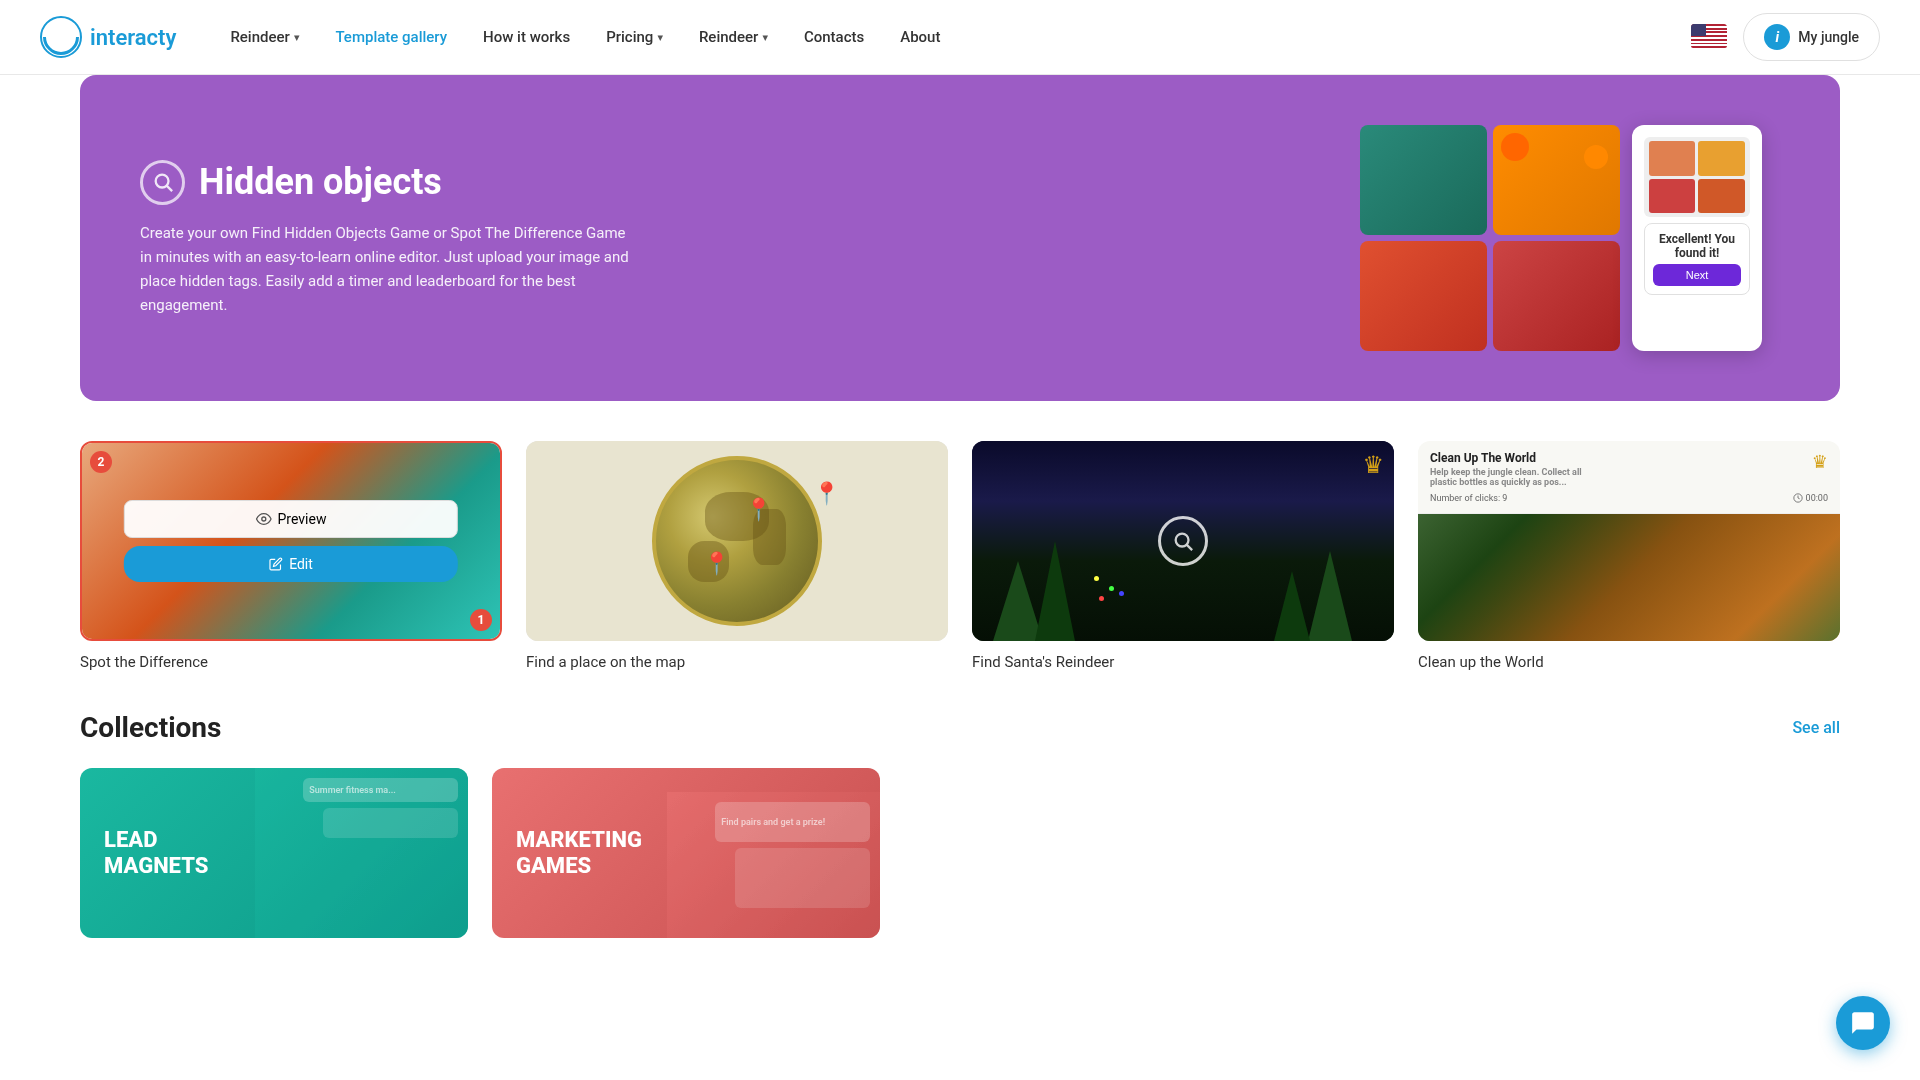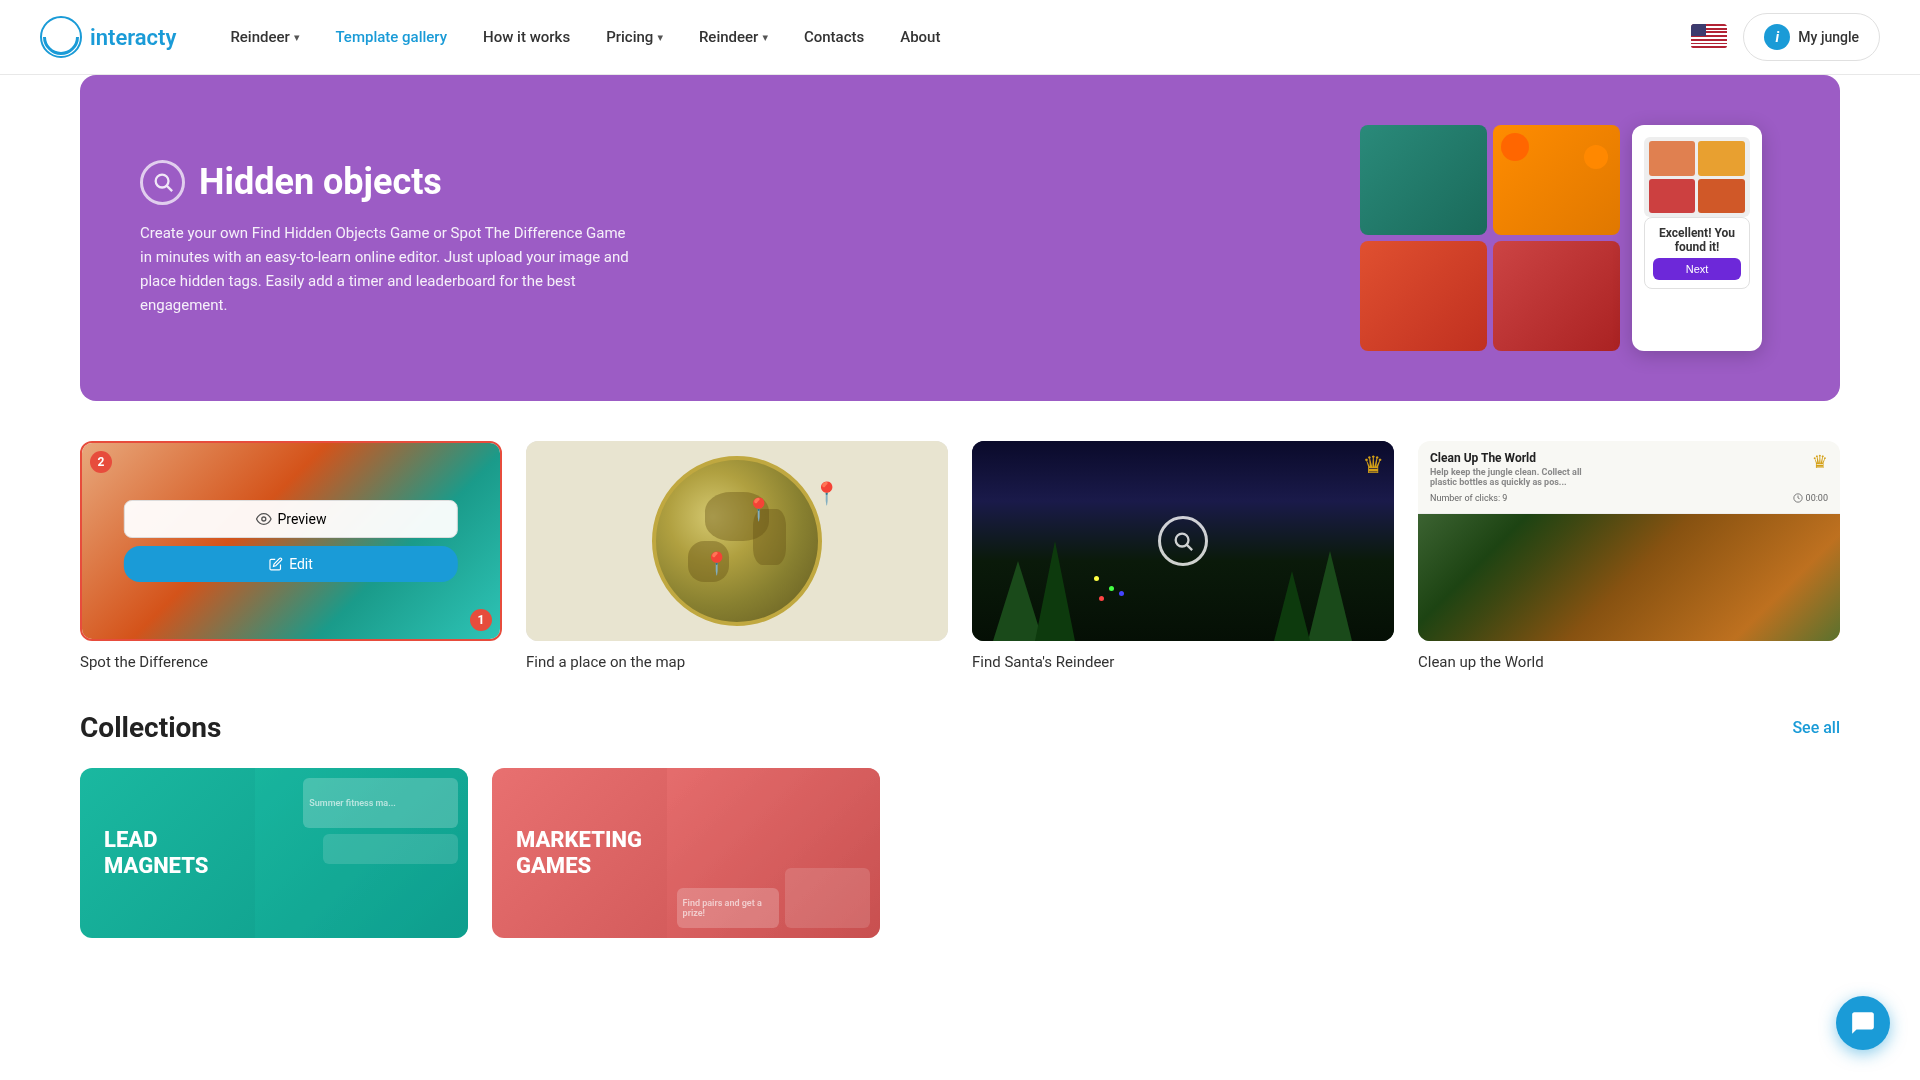--- a/index.html
+++ b/index.html
@@ -79,21 +79,21 @@
       height: 110px; border-radius: 8px; overflow: hidden;
       background: #e8a0a0;
     }
     .hero-img-cell:nth-child(1) { background: linear-gradient(135deg, #e55, #c44); }
     .hero-img-cell:nth-child(2) { background: linear-gradient(135deg, #ff8c00, #e07800); }
     .hero-img-cell:nth-child(3) { background: linear-gradient(135deg, #ff6a3d, #e05030); }
     .hero-img-cell:nth-child(4) { background: linear-gradient(135deg, #cc4444, #aa3333); }
     .hero-phone-mockup {
       width: 130px; background: #fff; border-radius: 12px;
       padding: 12px; box-shadow: 0 4px 20px rgba(0,0,0,0.2);
-      display: flex; flex-direction: column; gap: 0;
+      display: flex; flex-direction: column; gap: 6px;
     }
     .phone-found-badge {
       background: #fff; border: 1px solid #e0e0e0; border-radius: 8px;
       padding: 8px; text-align: center; font-size: 11px;
     }
     .phone-found-badge .found-title { font-weight: 700; font-size: 12px; color: #333; margin-bottom: 4px; }
     .phone-next-btn {
       background: #6d28d9; color: #fff; border: none; border-radius: 6px;
       padding: 5px 12px; font-size: 11px; width: 100%; cursor: pointer;
     }
@@ -396,33 +396,33 @@
       <h2 class="collections-title">Collections</h2>
       <a class="see-all-link">See all</a>
     </div>
     <div class="collections-grid">
 
       <div class="collection-card collection-lead">
         <div class="collection-text">LEAD<br>MAGNETS</div>
 
         <div style="position:absolute;right:0;top:0;bottom:0;width:55%;overflow:hidden;opacity:0.7;">
           <div style="width:100%;height:100%;background:linear-gradient(135deg,#1ab8a0,#0fa090);display:flex;flex-direction:column;gap:6px;padding:10px;align-items:flex-end;">
-            <div style="background:rgba(255,255,255,0.3);border-radius:6px;width:80%;height:50px;display:flex;align-items:center;padding:6px;">
+            <div style="background:rgba(255,255,255,0.3);border-radius:6px;width:80%;height:24px;display:flex;align-items:center;padding:6px;">
               <div style="font-size:9px;color:#fff;font-weight:600;">Summer fitness ma...</div>
             </div>
             <div style="background:rgba(255,255,255,0.2);border-radius:6px;width:70%;height:30px;"></div>
           </div>
         </div>
       </div>
 
       <div class="collection-card collection-marketing">
         <div class="collection-text">MARKETING<br>GAMES</div>
 
         <div style="position:absolute;right:0;top:0;bottom:0;width:55%;overflow:hidden;opacity:0.7;">
-          <div style="width:100%;height:100%;background:linear-gradient(135deg,#e87070,#c85050);display:flex;flex-direction:row;gap:6px;padding:10px;align-items:flex-end;">
+          <div style="width:100%;height:100%;background:linear-gradient(135deg,#e87070,#c85050);display:flex;flex-direction:column;gap:6px;padding:10px;align-items:flex-end;margin-top:24px;">
             <div style="background:rgba(255,255,255,0.3);border-radius:6px;width:80%;height:40px;display:flex;align-items:center;padding:6px;">
               <div style="font-size:9px;color:#fff;font-weight:600;">Find pairs and get a prize!</div>
             </div>
             <div style="background:rgba(255,255,255,0.2);border-radius:6px;width:70%;height:60px;"></div>
           </div>
         </div>
       </div>
 
     </div>
   </div>

